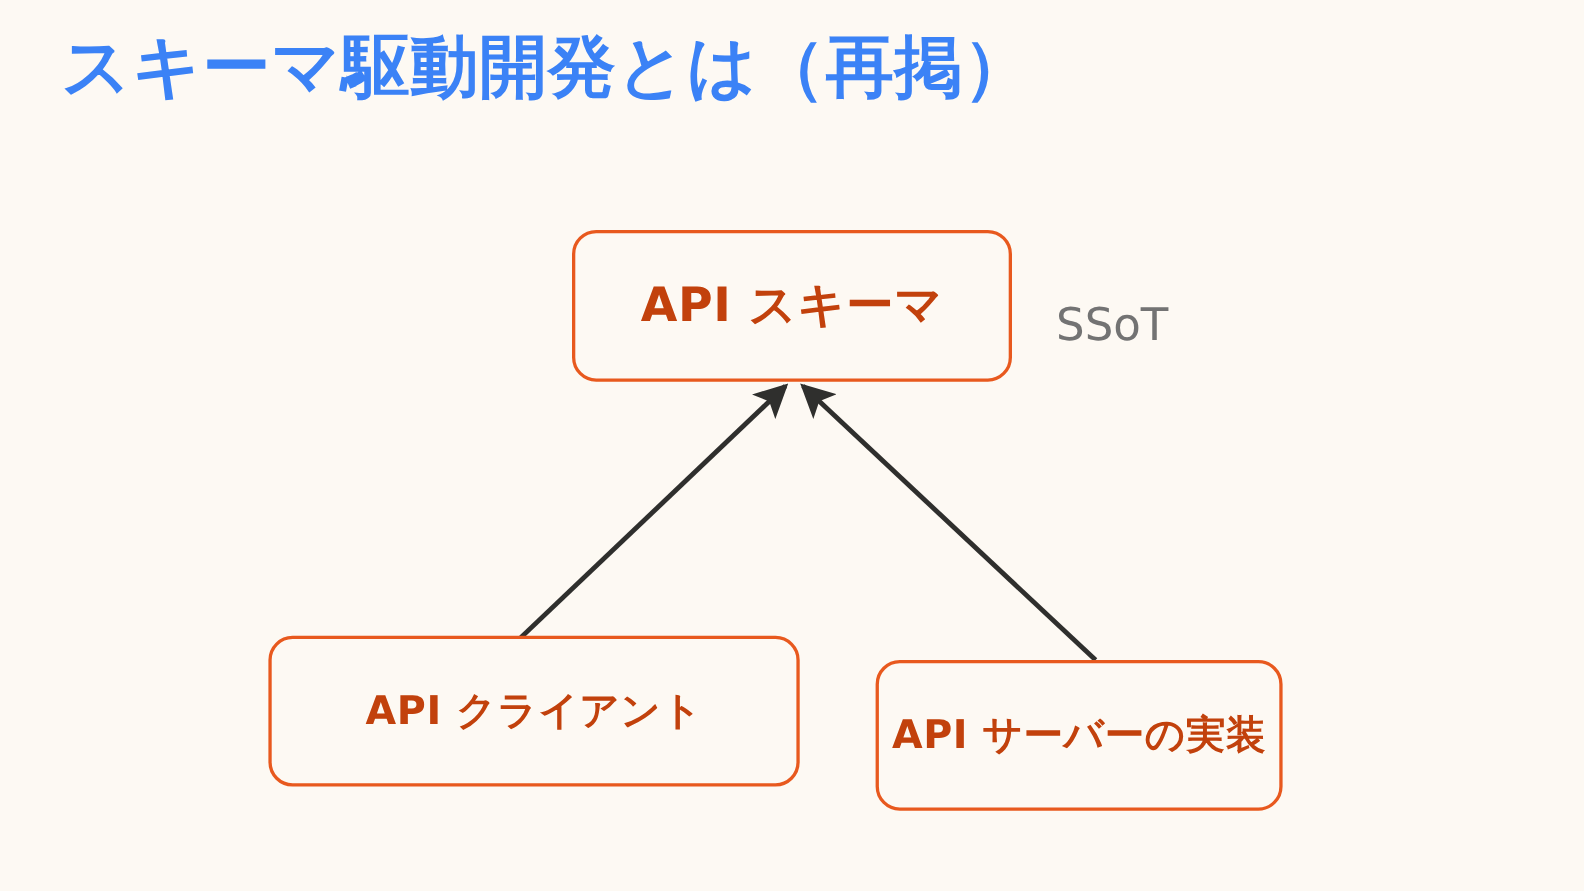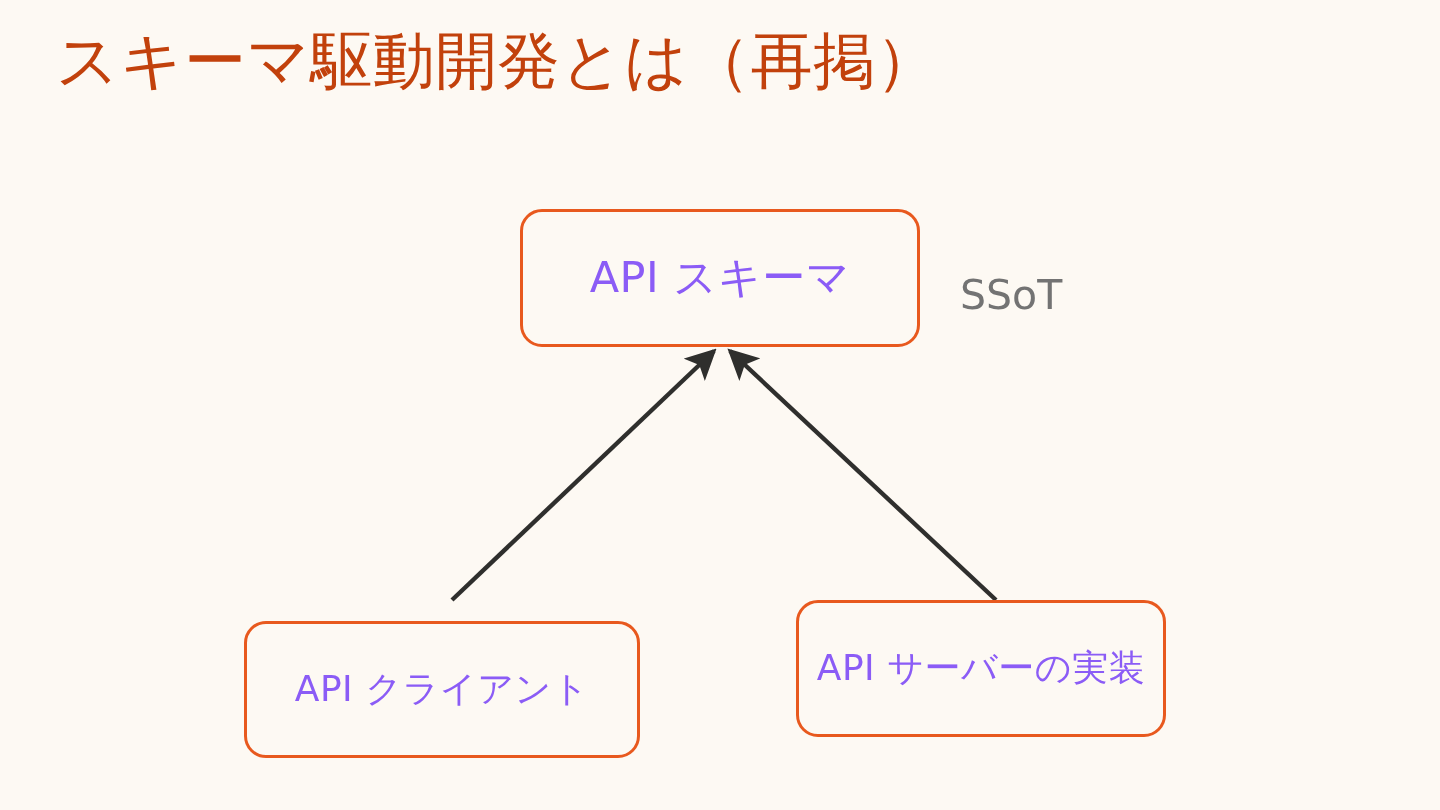--- a/index.html
+++ b/index.html
@@ -20,22 +20,22 @@
     background: #fdf9f3;
     overflow: hidden;
   }
   
   #slide-title {
     position: absolute;
     left: 56px;
     top: 25px;
     font-size: 62px;
     line-height: 1.15;
-    font-weight: 400;
-    color: #c2410c;
+    font-weight: 700;
+    color: #3b82f6;
     letter-spacing: 0.5px;
     white-space: nowrap;
   }
   
   #diagram {
     position: absolute;
     left: 0;
     top: 0;
     width: 1440px;
     height: 810px;
@@ -52,38 +52,38 @@
     position: absolute;
     box-sizing: border-box;
     border: 3px solid #e8591e;
     border-radius: 22px;
     background: #fdf9f3;
     display: flex;
     align-items: center;
     justify-content: center;
   }
   .node-label {
-    color: #8b5cf6;
+    color: #c2410c;
     white-space: nowrap;
-    font-weight: 400;
+    font-weight: 700;
   }
   #node-schema {
     left: 520px;
     top: 209px;
     width: 400px;
     height: 138px;
   }
   #node-schema .node-label {
     font-size: 43px;
     letter-spacing: 0.5px;
   }
   #node-client {
     left: 244px;
-    top: 621px;
-    width: 396px;
+    top: 578px;
+    width: 483px;
     height: 137px;
     text-align: center;
   }
   #node-server {
     left: 796px;
     top: 600px;
     width: 370px;
     height: 137px;
   }
   #node-client .node-label,

